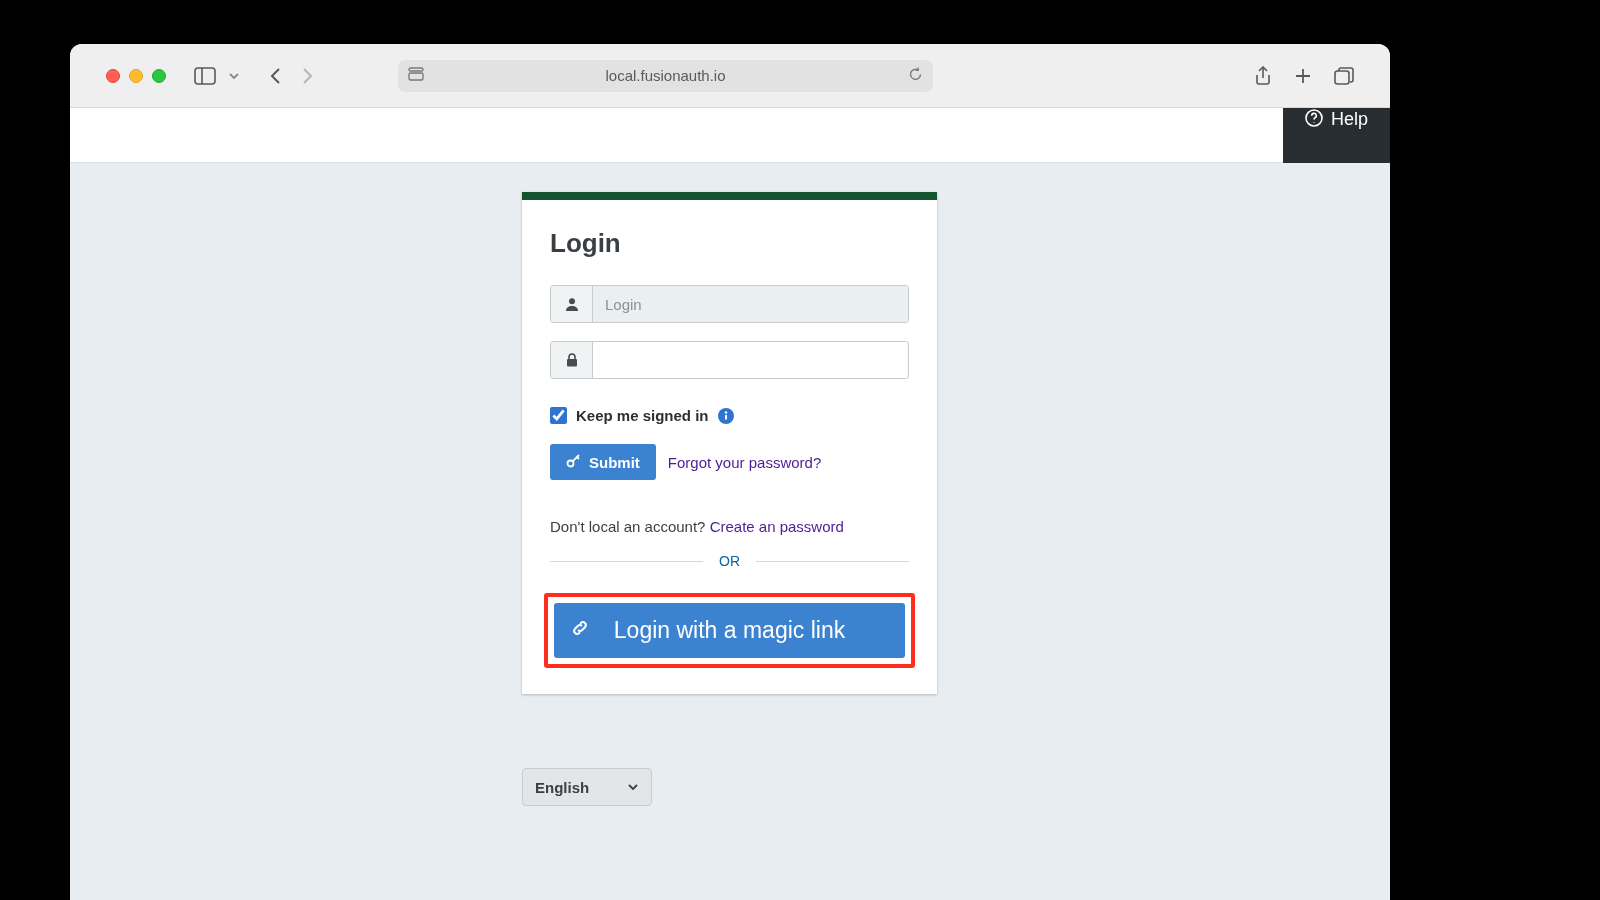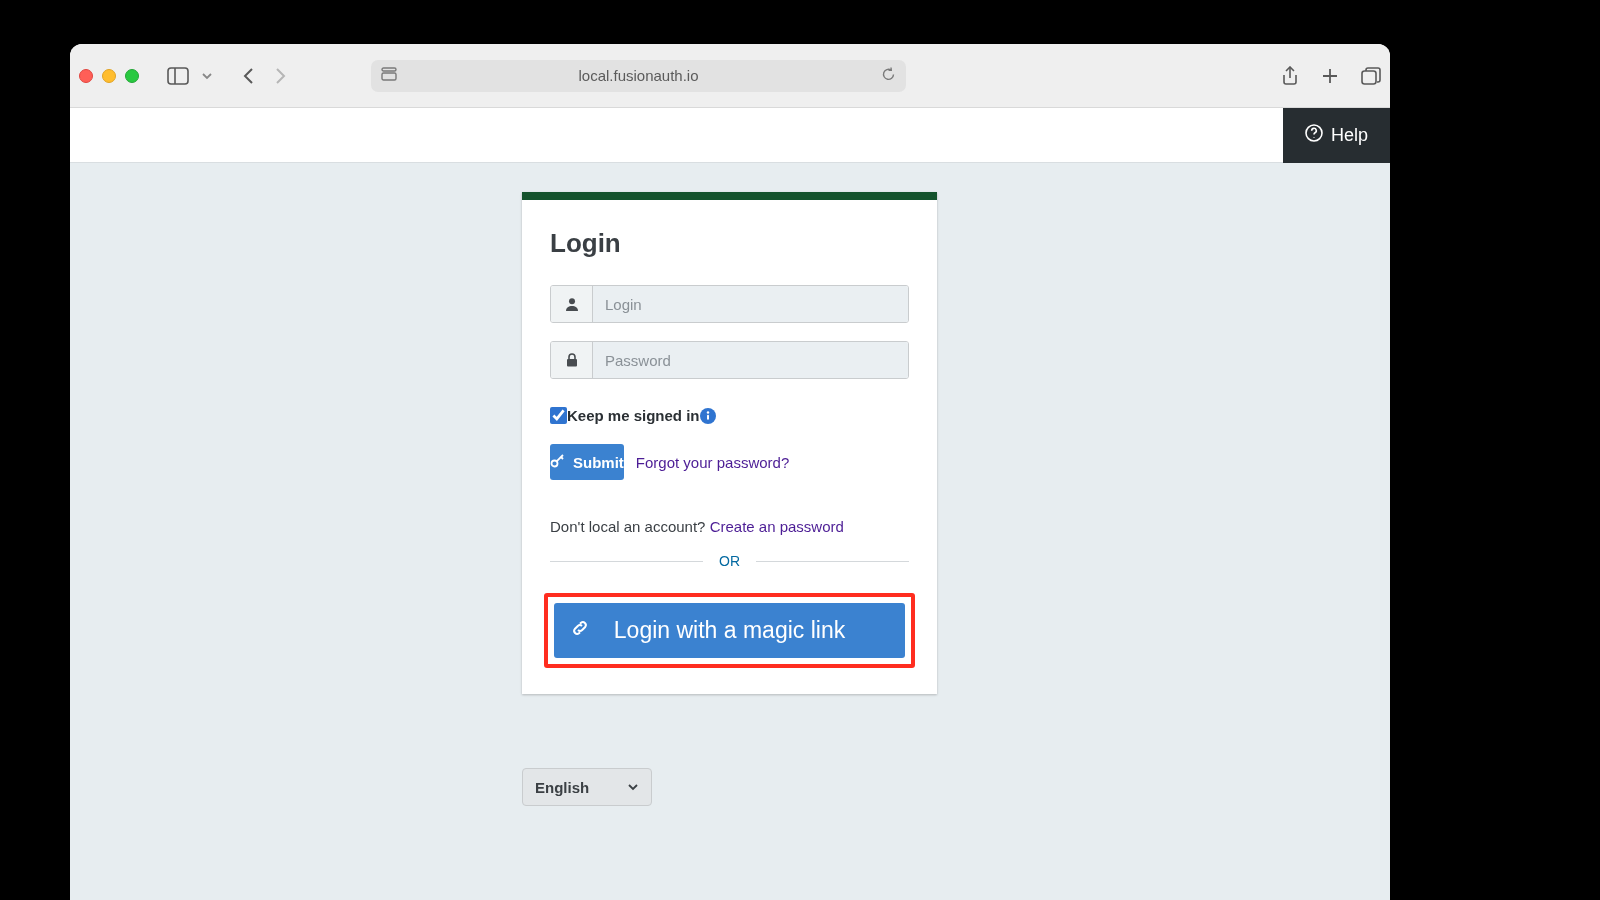--- a/index.html
+++ b/index.html
@@ -19,21 +19,21 @@
     background: #fff;
     border-radius: 12px 12px 0 0;
     overflow: hidden;
     box-shadow: 0 2px 20px rgba(0,0,0,0.3);
   }
   .browser-chrome {
     height: 64px;
     background: #efefef;
     display: flex;
     align-items: center;
-    padding: 0 9px;
+    padding: 0 36px;
     gap: 12px;
     border-bottom: 1px solid #d9d9d9;
   }
   .traffic-lights {
     display: flex;
     gap: 9px;
     margin-right: 16px;
   }
   .traffic-light {
     width: 14px; height: 14px; border-radius: 50%;
@@ -81,22 +81,22 @@
     background: #fff;
     border-bottom: 1px solid #d9dee1;
   }
   .help-btn {
     position: absolute;
     top: 0; right: 0;
     height: 55px;
     background: #272d31;
     color: #fff;
     display: flex;
-    align-items: center;
-    padding: 16px 22px;
+    align-items: flex-start;
+    padding: 1px 22px;
     font-size: 18px;
     gap: 8px;
     cursor: pointer;
   }
   .login-card {
     position: absolute;
     top: 84px;
     left: 452px;
     width: 415px;
     background: #fff;
@@ -134,21 +134,21 @@
     background: #eaeff2;
     padding: 0 12px;
     font-size: 15px;
     color: #333;
     outline: none;
   }
   .input-group input::placeholder { color: #8a9197; }
   .checkbox-row {
     display: flex;
     align-items: center;
-    gap: 0;
+    gap: 9px;
     margin-top: 28px;
     margin-bottom: 20px;
     font-size: 15px;
     font-weight: 700;
     color: #2b3034;
   }
   .checkbox-row input[type=checkbox] {
     width: 17px; height: 17px; accent-color: #2f74d0;
   }
   .info-icon { color: #2f74d0; display:inline-flex; }
@@ -156,21 +156,21 @@
     display: flex;
     align-items: center;
     gap: 12px;
     margin-bottom: 38px;
   }
   .submit-btn {
     background: #3b82d0;
     color: #fff;
     border: none;
     border-radius: 3px;
-    padding: 9px 0;
+    padding: 9px 16px;
     font-size: 15px;
     font-weight: 600;
     display: inline-flex;
     align-items: center;
     gap: 8px;
     cursor: pointer;
   }
   .link { color: #4c1d95; text-decoration: none; font-size: 15px; cursor: pointer; }
   .no-account-row { font-size: 15px; color: #3a3f44; margin-bottom: 18px; }
   .divider-row {
@@ -317,21 +317,20 @@
         <input type="text" placeholder="Login" style="">
       </div>
 
       <div class="input-group">
         <div class="input-addon">
           <svg width="12" height="14" viewBox="0 0 12 14" fill="#484c50">
               <rect x="1" y="6" width="10" height="7.5" rx="1"></rect>
               <path d="M3 6 V4 a3 3 0 0 1 6 0 v2" fill="none" stroke="#484c50" stroke-width="1.6"></path>
             </svg>
         </div>
-        <input type="password" placeholder="Password" style="">
       </div>
 
       <div class="checkbox-row">
         <input type="checkbox" checked="" style="">
         <span>Keep me signed in</span>
         <span class="info-icon">
           <svg width="16" height="16" viewBox="0 0 16 16" fill="#2f74d0">
               <circle cx="8" cy="8" r="8"></circle>
               <circle cx="8" cy="4.5" r="1.2" fill="#fff"></circle>
               <rect x="7" y="6.8" width="2" height="5" rx="1" fill="#fff"></rect>

